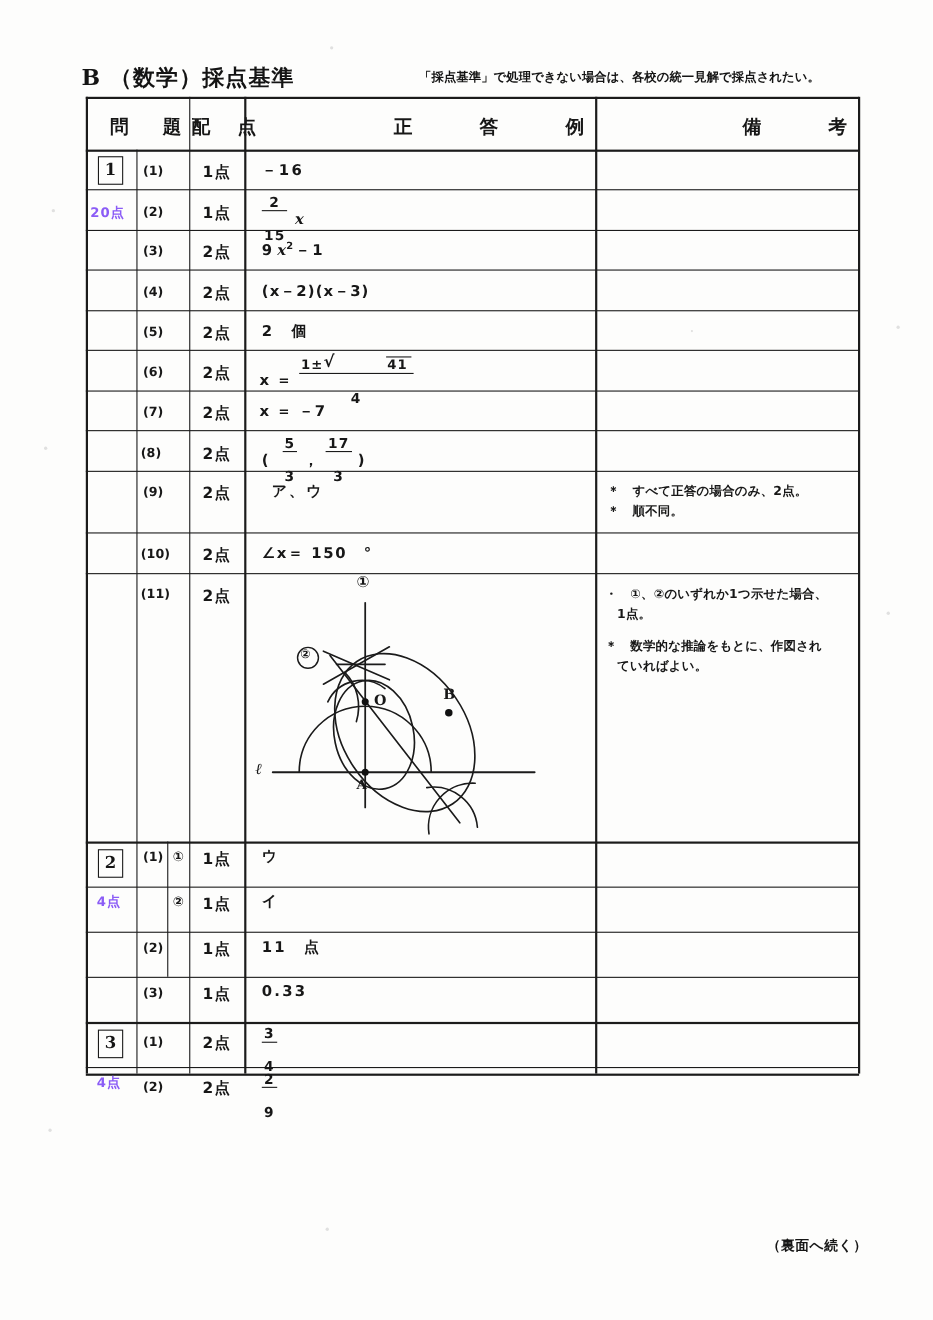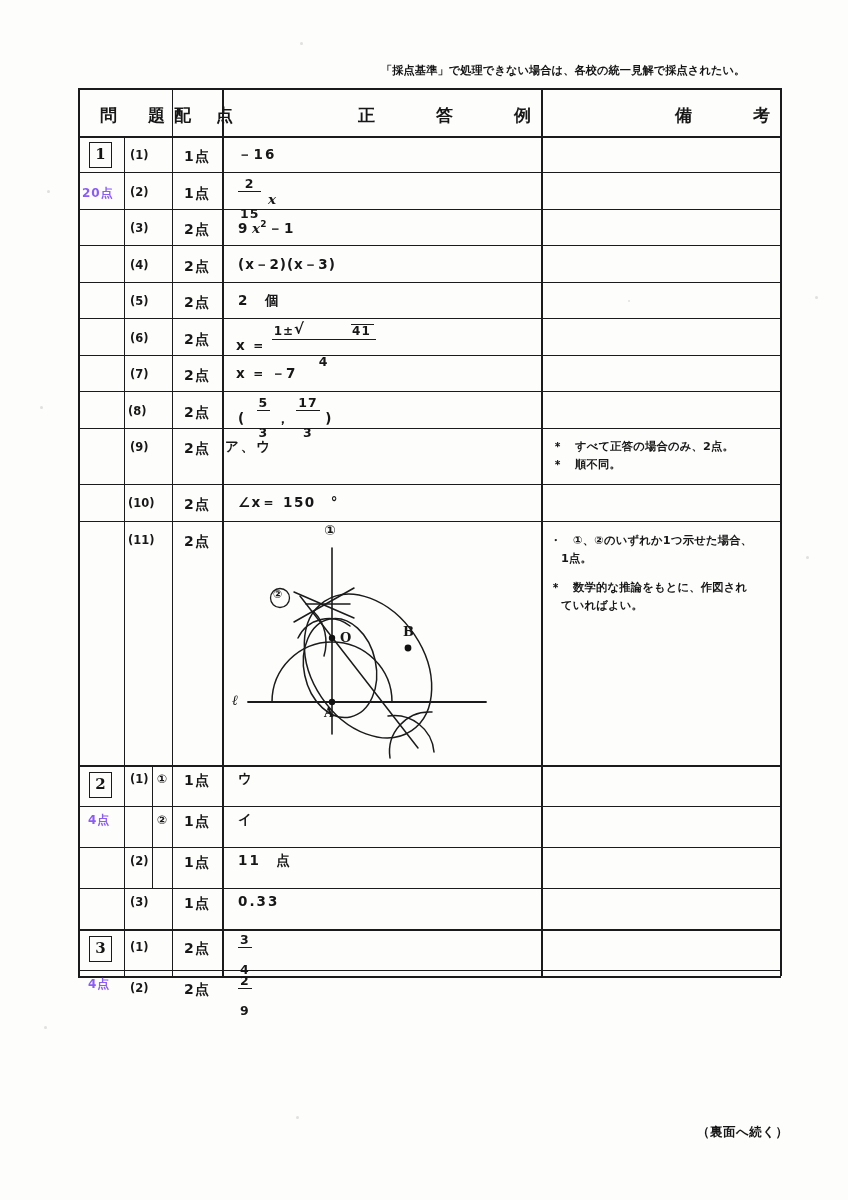--- a/index.html
+++ b/index.html
@@ -184,20 +184,21 @@
 
   <div class="speck" style="left:300px;top:42px;width:3px;height:3px;"></div>
   <div class="speck" style="left:47px;top:190px;width:3px;height:3px;"></div>
   <div class="speck" style="left:40px;top:406px;width:3px;height:3px;"></div>
   <div class="speck" style="left:815px;top:296px;width:3px;height:3px;"></div>
   <div class="speck" style="left:806px;top:556px;width:3px;height:3px;"></div>
   <div class="speck" style="left:44px;top:1026px;width:3px;height:3px;"></div>
   <div class="speck" style="left:296px;top:1116px;width:3px;height:3px;"></div>
   <div class="speck" style="left:628px;top:300px;width:2px;height:2px;"></div>
 
+  <div class="doc-title">B （数学）採点基準</div>
   <div class="doc-note">「採点基準」で処理できない場合は、各校の統一見解で採点されたい。</div>
 
   <div class="grid">
 
     <div class="hline strong" style="left:0;top:0;width:703px;"></div>
     <div class="hline strong" style="left:0;top:48px;width:703px;"></div>
     <div class="hline" style="left:0;top:84px;width:703px;"></div>
     <div class="hline" style="left:0;top:121px;width:703px;"></div>
     <div class="hline" style="left:0;top:157px;width:703px;"></div>
     <div class="hline" style="left:0;top:194px;width:703px;"></div>
@@ -288,21 +289,21 @@
       <span class="frac">
         <span class="num">17</span>
         <span class="bar"></span>
         <span class="den">3</span>
       </span>
       <span>)</span>
     </div>
 
     <div class="subq" style="left:52px;top:352px;">(9)</div>
     <div class="pts" style="left:106px;top:352px;">2点</div>
-    <div class="ans" style="left:147px;top:350px;">ア、ウ</div>
+    <div class="ans" style="left:169px;top:350px;">ア、ウ</div>
     <div class="remark" style="left:474px;top:350px;">
       <span>＊　すべて正答の場合のみ、2点。</span><br>
       <span>＊　順不同。</span>
     </div>
 
     <div class="subq" style="left:50px;top:408px;">(10)</div>
     <div class="pts" style="left:106px;top:408px;">2点</div>
     <div class="ans" style="left:160px;top:406px;letter-spacing:1.5px;">∠x＝ 150　°</div>
 
     <div class="subq" style="left:50px;top:445px;">(11)</div>

